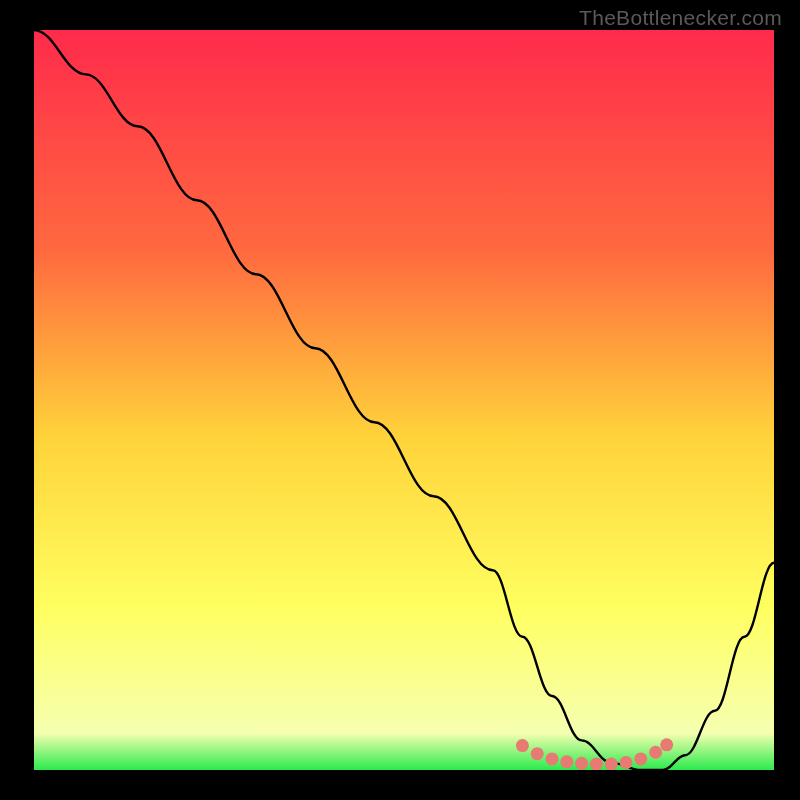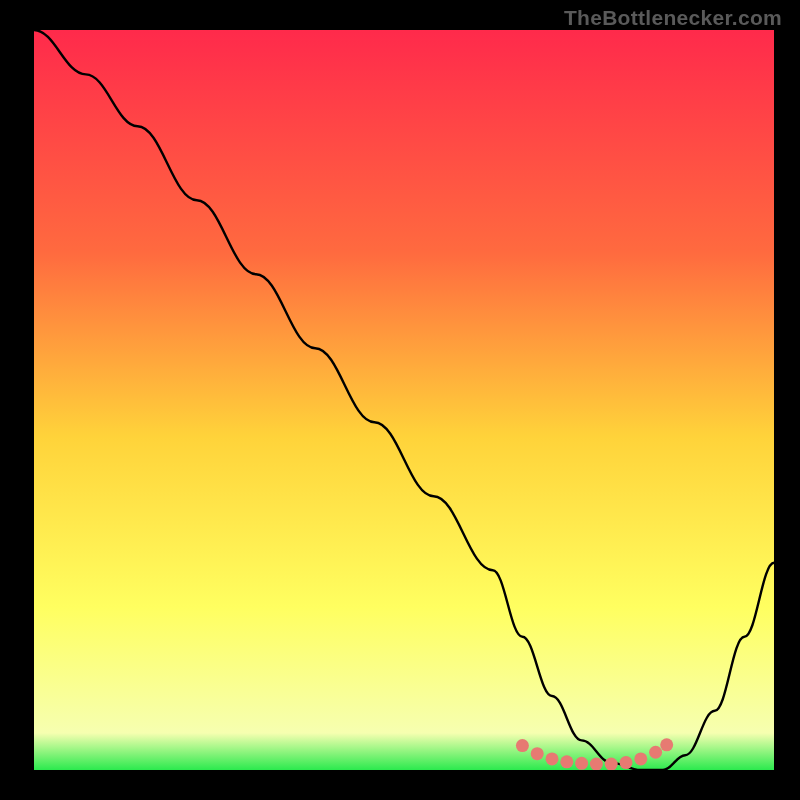--- a/index.html
+++ b/index.html
@@ -10,21 +10,21 @@
     background: #000;
     position: relative;
     font-family: Arial, sans-serif;
   }
   .watermark {
     position: absolute;
     top: 6px;
     right: 18px;
     color: #5a5a5a;
     font-size: 21px;
-    font-weight: 700;
+    font-weight: 400;
     letter-spacing: 0.3px;
   }
   .plot-area {
     position: absolute;
     left: 34px;
     top: 30px;
     width: 740px;
     height: 740px;
   }
   svg {

